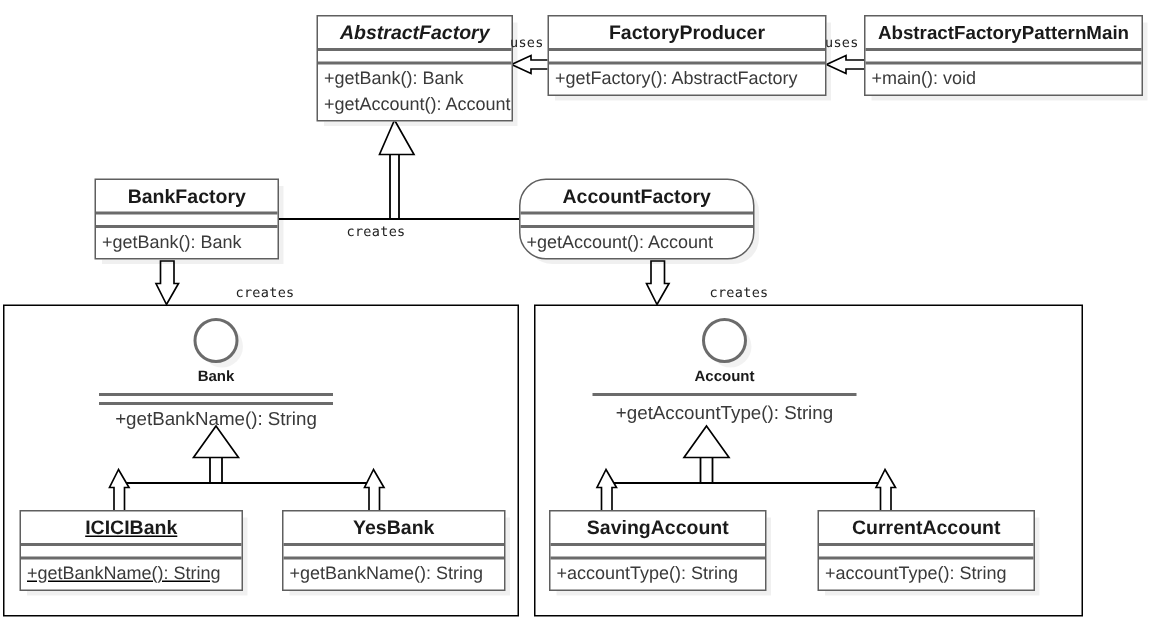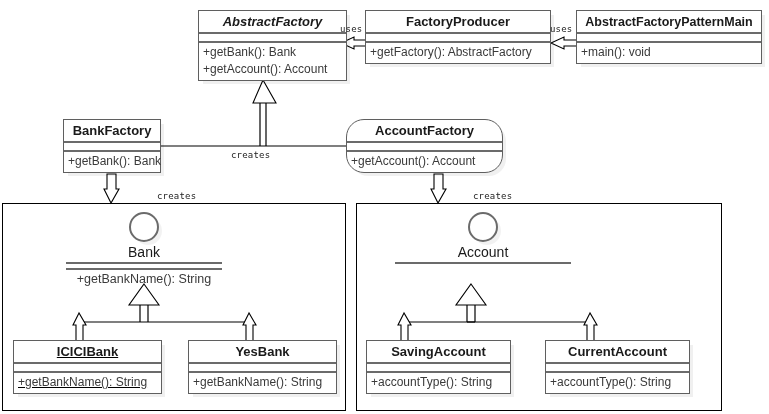--- a/index.html
+++ b/index.html
@@ -70,22 +70,22 @@
     width: 26px;
     height: 26px;
     border: 2px solid #6b6b6b;
     border-radius: 50%;
     margin: 0 auto;
     background: #ffffff;
     box-shadow: 4px 4px 0 -1px rgba(0,0,0,0.05);
   }
   .iface-name {
     text-align: center;
-    font-weight: normal;
-    font-size: 14px;
+    font-weight: bold;
+    font-size: 10px;
     color: #1a1a1a;
     line-height: 20px;
     white-space: nowrap;
   }
   .iface-rule {
     height: 0;
     border-top: 2px solid #6b6b6b;
   }
   .iface-gap { height: 4px; }
   .iface-method {
@@ -179,21 +179,21 @@
   <div class="edge-label" style="left:340px; top:24px;">uses</div>
 
   <div class="edge-label" style="left:550px; top:24px;">uses</div>
 
   <div class="edge-label" style="left:231px; top:150px;">creates</div>
 
   <div class="edge-label" style="left:157px; top:191px;">creates</div>
 
   <div class="edge-label" style="left:473px; top:191px;">creates</div>
 
-  <div class="uml-box" style="left:198px; top:10px; width:149px;">
+  <div class="uml-box" style="left:211px; top:10px; width:131px;">
     <div class="uml-title italic">AbstractFactory</div>
     <div class="uml-attrs"></div>
     <div class="uml-methods">
       <div class="uml-method">+getBank(): Bank</div>
       <div class="uml-method">+getAccount(): Account</div>
     </div>
   </div>
 
   <div class="uml-box" style="left:576px; top:10px; width:186px;">
     <div class="uml-title" style="font-size:12.5px;">AbstractFactoryPatternMain</div>
@@ -204,21 +204,21 @@
   </div>
 
   <div class="uml-box" style="left:365px; top:10px; width:186px;">
     <div class="uml-title">FactoryProducer</div>
     <div class="uml-attrs"></div>
     <div class="uml-methods">
       <div class="uml-method">+getFactory(): AbstractFactory</div>
     </div>
   </div>
 
-  <div class="uml-box" style="left:63px; top:119px; width:98px;">
+  <div class="uml-box" style="left:63px; top:119px; width:123px;">
     <div class="uml-title">BankFactory</div>
     <div class="uml-attrs"></div>
     <div class="uml-methods">
       <div class="uml-method">+getBank(): Bank</div>
     </div>
   </div>
 
   <div class="uml-box" style="left:346px; top:119px; width:157px;border-radius:18px;">
     <div class="uml-title">AccountFactory</div>
     <div class="uml-attrs"></div>
@@ -233,20 +233,21 @@
     <div class="iface-rule"></div>
     <div class="iface-gap"></div>
     <div class="iface-rule"></div>
     <div class="iface-method">+getBankName(): String</div>
   </div>
 
   <div class="iface" style="left:395px; top:212px; width:176px;">
     <div class="iface-circle"></div>
     <div class="iface-name">Account</div>
     <div class="iface-rule"></div>
+    <div class="iface-method" style="line-height:22px;">+getAccountType(): String</div>
   </div>
 
   <div class="uml-box" style="left:13px; top:340px; width:149px;text-decoration:underline;">
     <div class="uml-title">ICICIBank</div>
     <div class="uml-attrs"></div>
     <div class="uml-methods">
       <div class="uml-method">+getBankName(): String</div>
     </div>
   </div>
 

